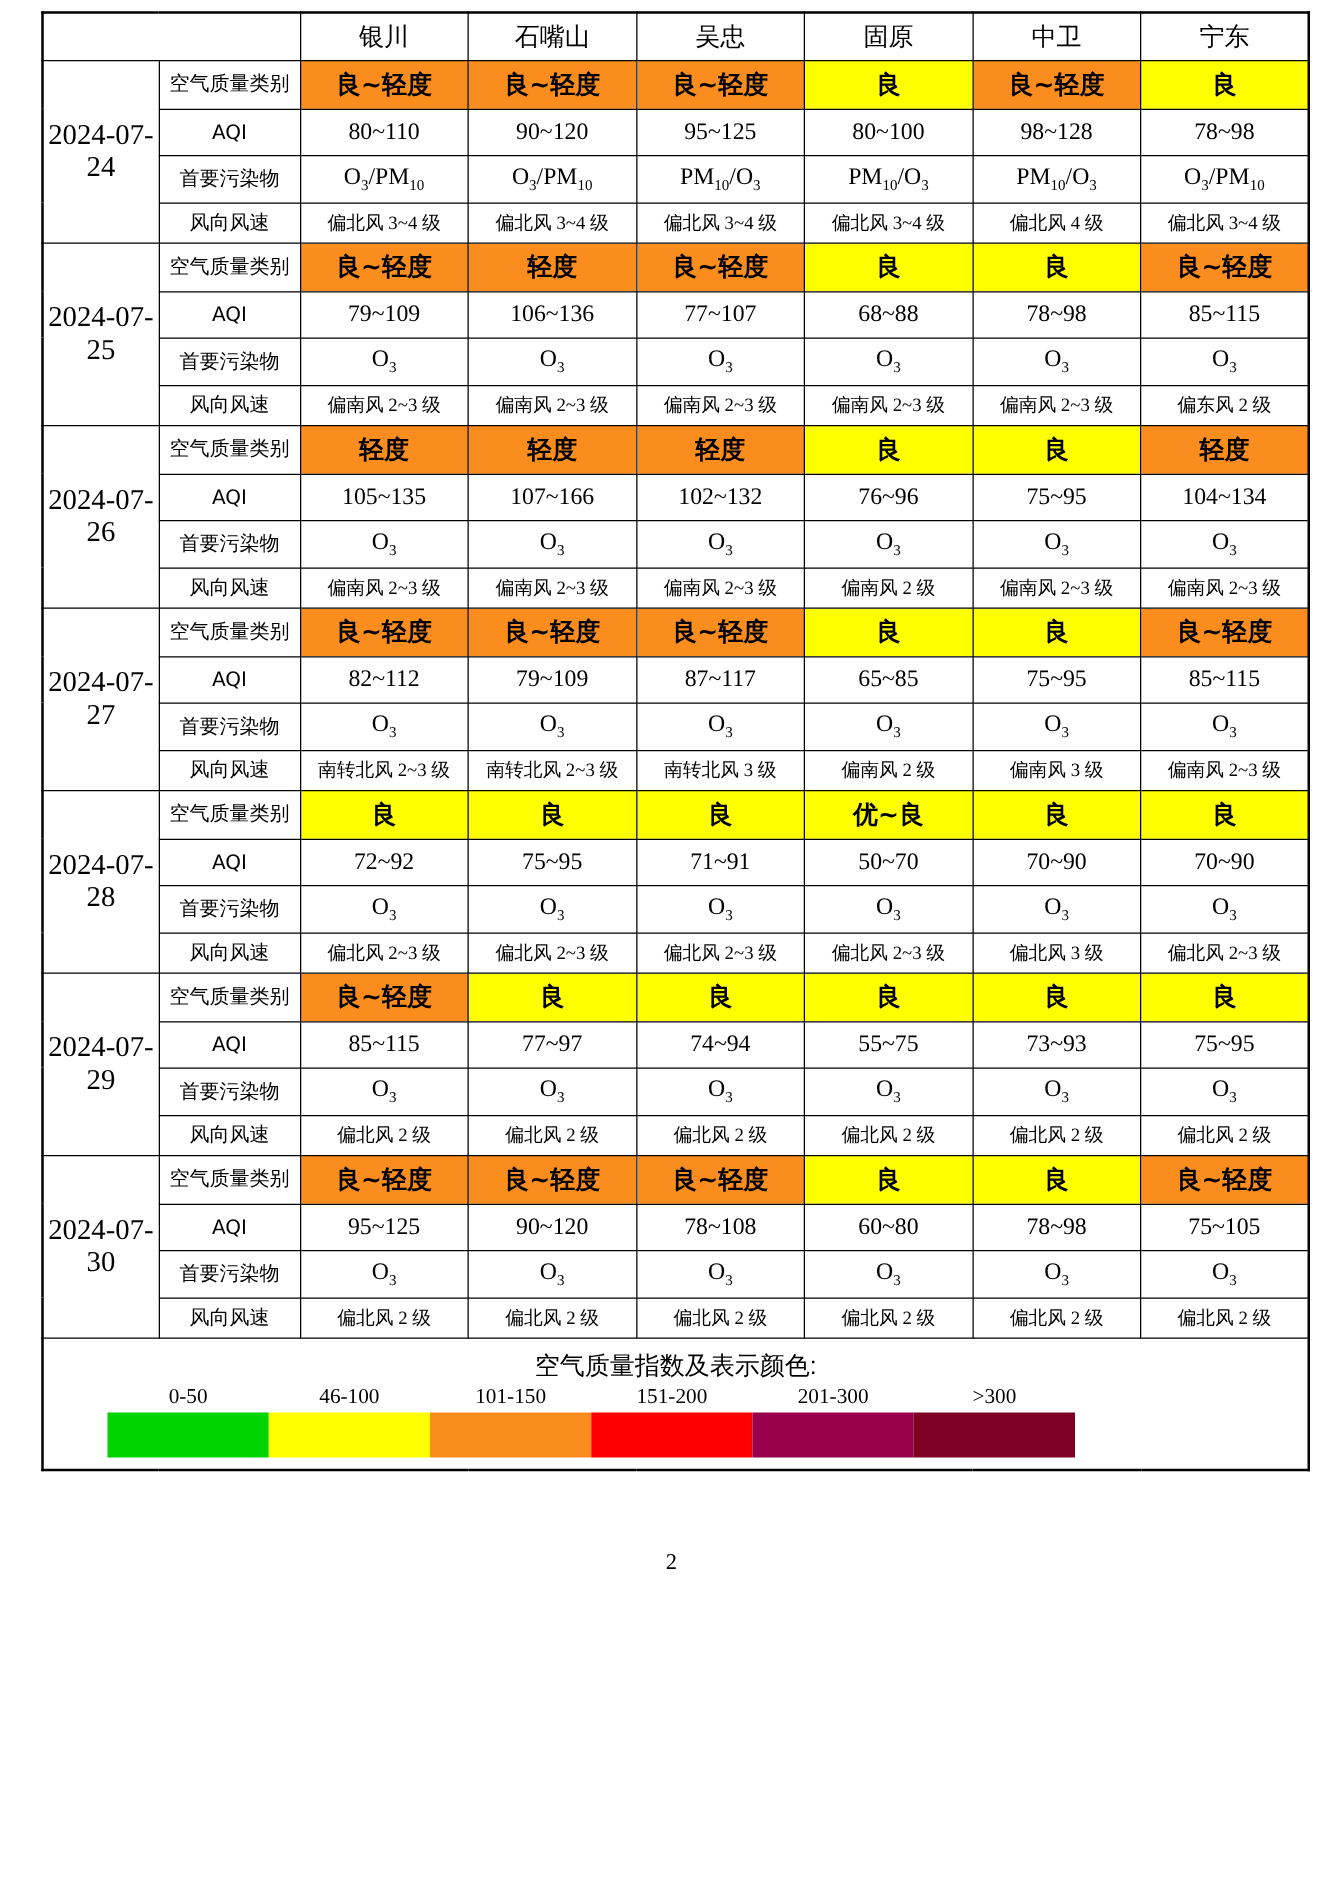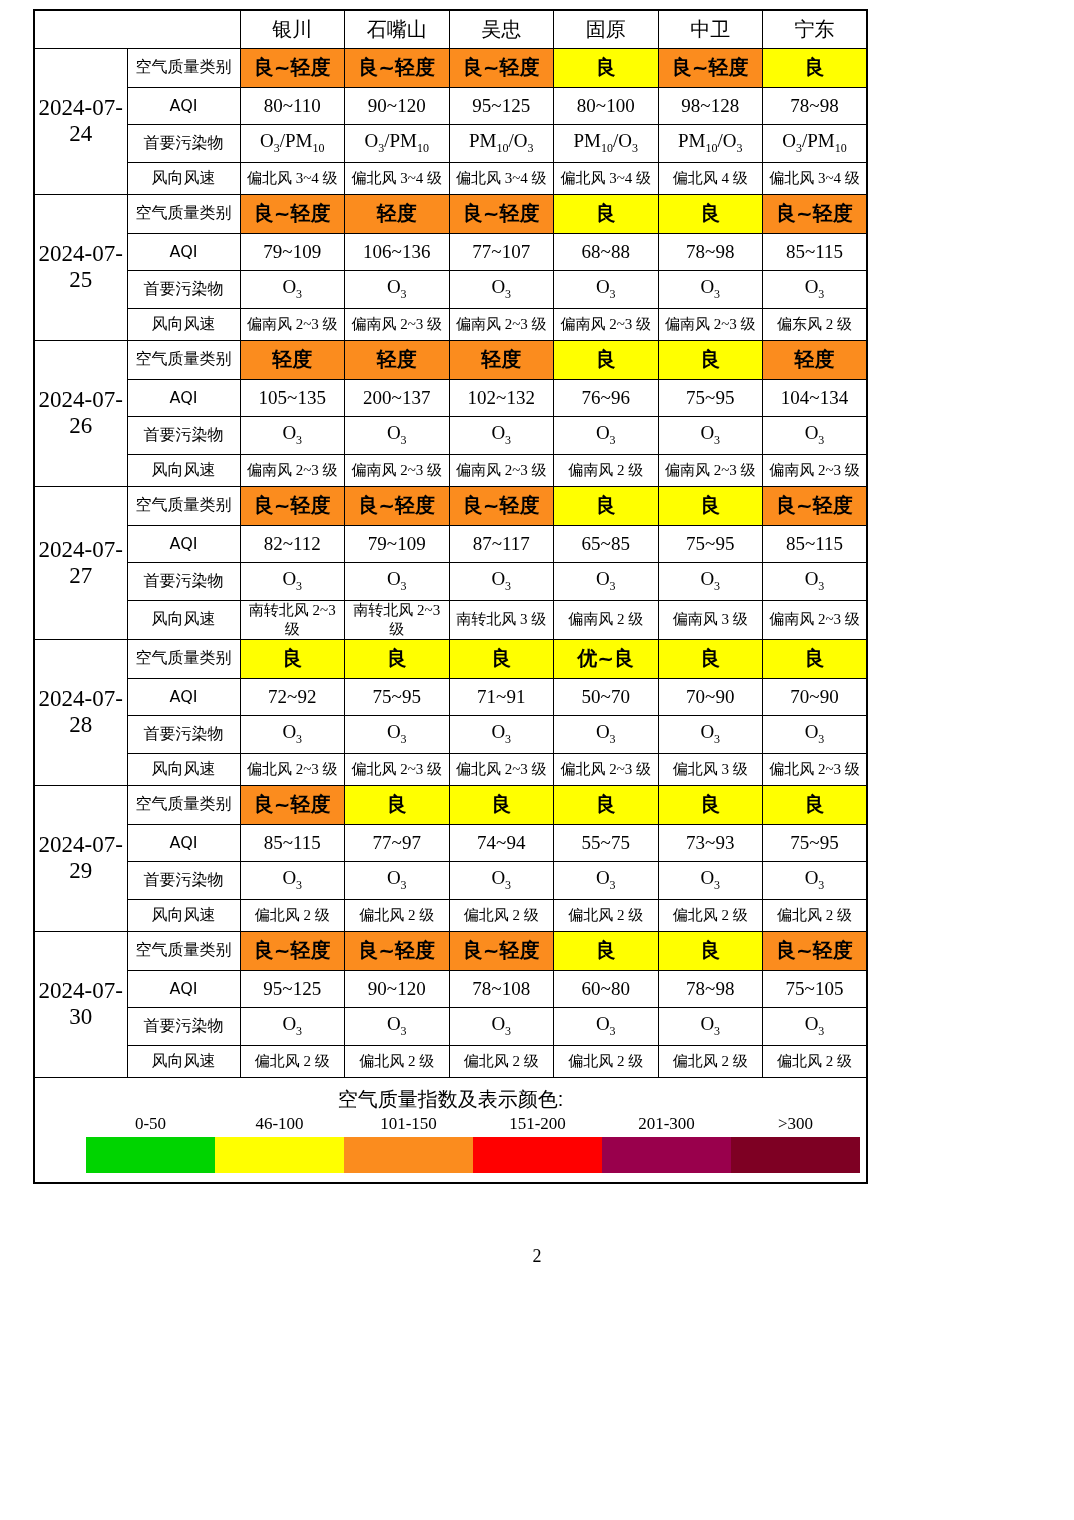--- a/index.html
+++ b/index.html
@@ -9,21 +9,21 @@
     position:relative; overflow:hidden;
   }
   .title {
     margin:118px 0 0 0; text-align:center;
     font-size:27px; font-weight:bold;
     font-family:"DejaVu Sans","Liberation Sans",sans-serif;
     letter-spacing:1px;
   }
   table.forecast {
     border-collapse:collapse; table-layout:fixed;
-    width:835px; margin:9px 0 0 33px;
+    width:1015px; margin:9px 0 0 33px;
     border:2px solid #000;
   }
   table.forecast th, table.forecast td {
     border:1px solid #000; text-align:center; vertical-align:middle;
     padding:0; overflow:hidden;
   }
   tr.head-row { height:38px; }
   th.city {
     font-family:"DejaVu Sans","Liberation Sans",sans-serif;
     font-size:20px; font-weight:normal;
@@ -172,21 +172,21 @@
           <td class="cat" style="background: rgb(251, 140, 30);">轻度</td>
           <td class="cat" style="background: rgb(251, 140, 30);">轻度</td>
           <td class="cat" style="background: rgb(251, 140, 30);">轻度</td>
           <td class="cat" style="background: rgb(255, 255, 0);">良</td>
           <td class="cat" style="background: rgb(255, 255, 0);">良</td>
           <td class="cat" style="background: rgb(251, 140, 30);">轻度</td>
         </tr>
         <tr class="r-aqi">
           <td class="rowlabel">AQI</td>
           <td class="aqi">105~135</td>
-          <td class="aqi">200~137</td>
+          <td class="aqi">107~166</td>
           <td class="aqi">102~132</td>
           <td class="aqi">76~96</td>
           <td class="aqi">75~95</td>
           <td class="aqi">104~134</td>
         </tr>
         <tr class="r-pol">
           <td class="rowlabel">首要污染物</td>
           <td class="pol">O<sub>3</sub></td>
           <td class="pol">O<sub>3</sub></td>
           <td class="pol">O<sub>3</sub></td>

